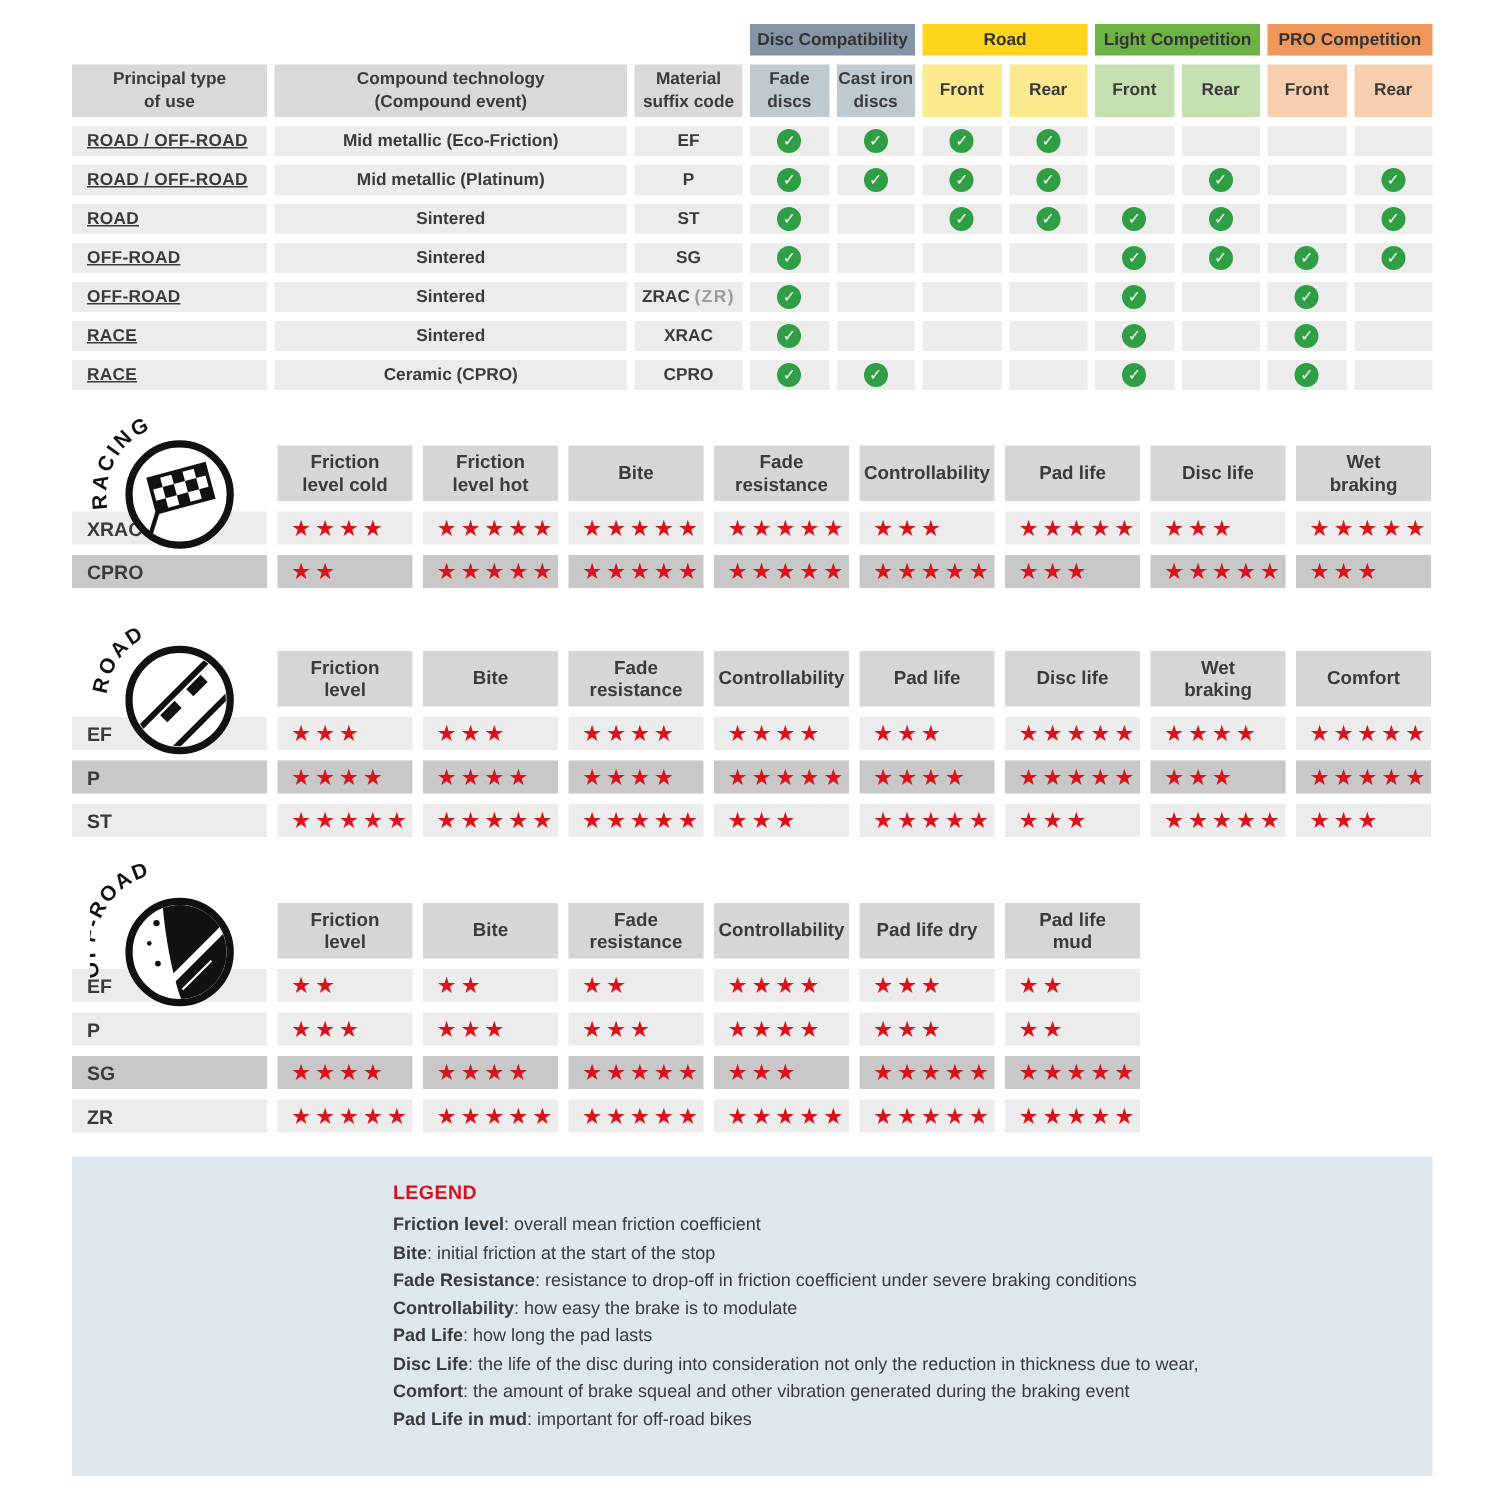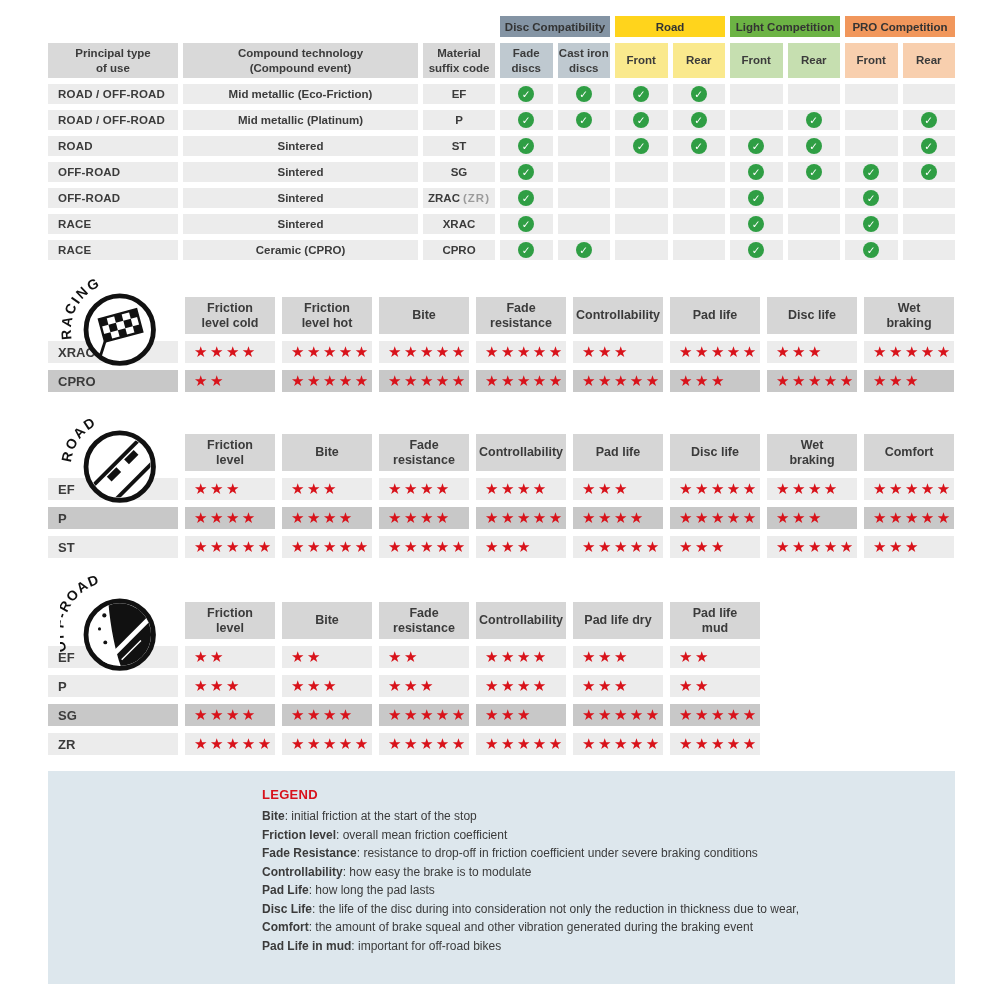--- a/index.html
+++ b/index.html
@@ -9,21 +9,21 @@
 
   
   .compat-grid { display:grid; grid-template-columns:130px 235px 72px repeat(8,1fr); gap:6px 5px; width:907px; }
   .cg-spacer { grid-column:span 3; height:21px; }
   .cg-group { grid-column:span 2; height:21px; display:flex; align-items:center; justify-content:center;
               font-weight:bold; font-size:11.5px; color:#333; }
   .cg-colhead { background:#d9d9d9; min-height:35px; display:flex; align-items:center; justify-content:center;
                 text-align:center; font-weight:bold; font-size:11.5px; line-height:1.25; white-space:pre-line; }
   .cg-sub { background:#bfc9d0; }
   .cg-cell { background:#ececec; height:20px; display:flex; align-items:center; font-weight:bold; font-size:11.5px; }
-  .cg-use { padding-left:10px; letter-spacing:.2px; }
+  .cg-use { padding-left:10px; letter-spacing:.2px;text-decoration:underline; }
   .cg-center { justify-content:center; }
   .code-suffix { color:#9b9b9b; margin-left:3px; letter-spacing:1px; }
   .check { width:16px; height:16px; border-radius:50%; background:#2f9e44; color:#fff;
            display:flex; align-items:center; justify-content:center; font-size:10.5px; font-weight:bold; }
 
   
   .section { position:relative; }
   .sec-racing { margin-top:37px; }
   .sec-road { margin-top:42px; }
   .sec-offroad { margin-top:44px; }
@@ -377,22 +377,22 @@
         <div class="rg-stars row-light" style="color: rgb(216, 19, 27);">★★★★★</div>
         <div class="rg-stars row-light" style="color: rgb(216, 19, 27);">★★★★★</div>
         <div class="rg-stars row-light" style="color: rgb(216, 19, 27);">★★★★★</div>
         <div class="rg-stars row-light" style="color: rgb(216, 19, 27);">★★★★★</div>
       </div>
   </div>
 
   <div class="legend">
     <div class="legend-title">LEGEND</div>
     <div>
+        <div class="legend-line"><span class="legend-term">Friction level</span><span>: overall mean friction coefficient</span></div>
         <div class="legend-line"><span class="legend-term">Bite</span><span>: initial friction at the start of the stop</span></div>
-        <div class="legend-line"><span class="legend-term">Friction level</span><span>: overall mean friction coefficient</span></div>
         <div class="legend-line"><span class="legend-term">Fade Resistance</span><span>: resistance to drop-off in friction coefficient under severe braking conditions</span></div>
         <div class="legend-line"><span class="legend-term">Controllability</span><span>: how easy the brake is to modulate</span></div>
         <div class="legend-line"><span class="legend-term">Pad Life</span><span>: how long the pad lasts</span></div>
         <div class="legend-line"><span class="legend-term">Disc Life</span><span>: the life of the disc during into consideration not only the reduction in thickness due to wear,</span></div>
         <div class="legend-line"><span class="legend-term">Comfort</span><span>: the amount of brake squeal and other vibration generated during the braking event</span></div>
         <div class="legend-line"><span class="legend-term">Pad Life in mud</span><span>: important for off-road bikes</span></div>
       </div>
   </div>
 
 </div>

